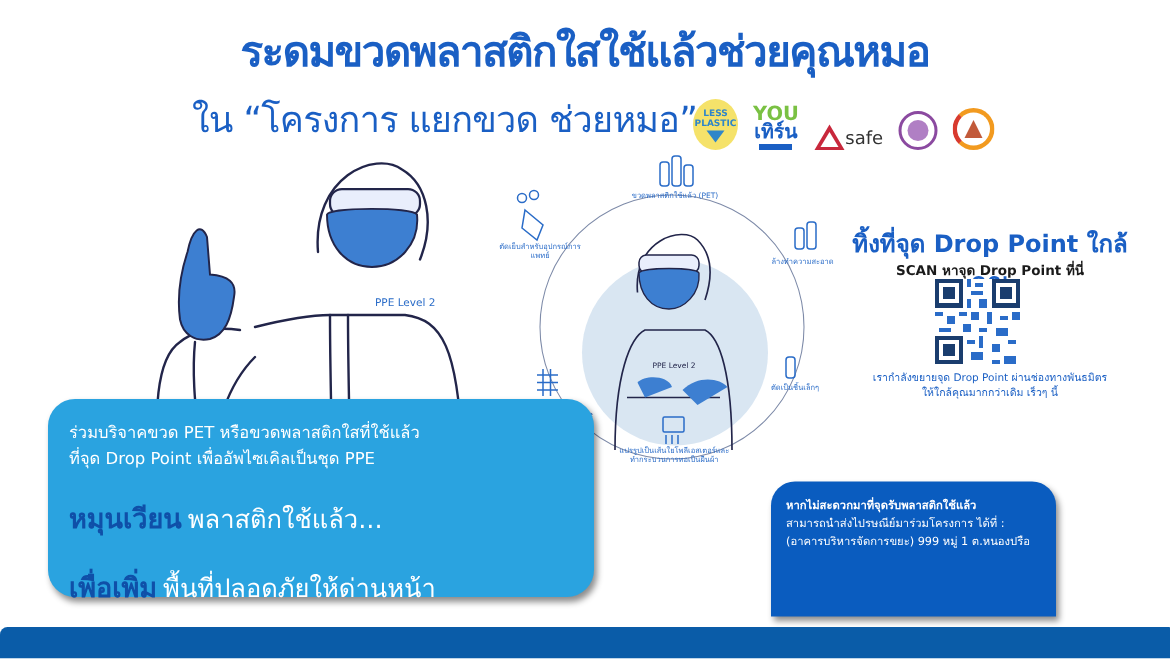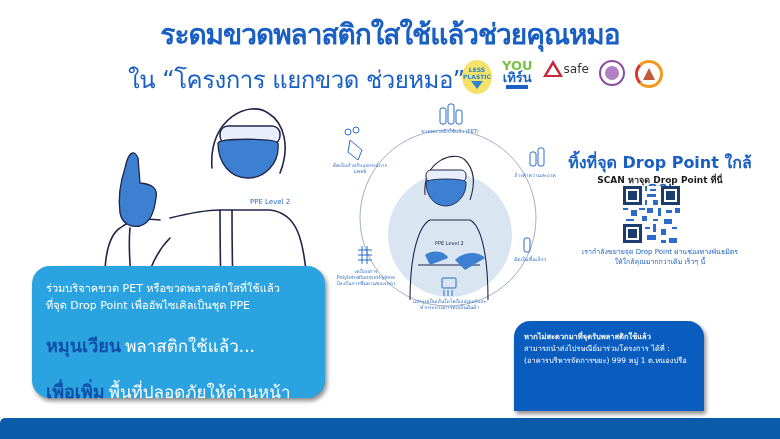--- a/index.html
+++ b/index.html
@@ -7,21 +7,21 @@
   body { position: relative; font-family: "DejaVu Sans", "Liberation Sans", sans-serif; }
 
   .title {
     position: absolute; left: 0; top: 12px; width: 780px; text-align: center;
     font-size: 28px; font-weight: bold; color: #1a5fc4; letter-spacing: -1px;
   }
   .subtitle {
     position: absolute; left: 128px; top: 60px;
     font-size: 24px; color: #1a5fc4; font-weight: normal; letter-spacing: -0.5px;
   }
-  .logos { position: absolute; left: 462px; top: 60px; height: 40px; display: flex; align-items: flex-start; gap: 10px; }
+  .logos { position: absolute; left: 462px; top: 60px; height: 40px; display: flex; align-items: flex-end; gap: 10px; }
   .logo-less { width: 30px; height: 34px; border-radius: 50%; background: #f5e26a; display: flex; flex-direction: column; align-items: center; justify-content: center; font-size: 6px; color: #2f86c9; font-weight: bold; line-height: 7px; }
   .logo-less .chev { width: 12px; height: 8px; border-left: 6px solid transparent; border-right: 6px solid transparent; border-top: 8px solid #2f86c9; margin-top: 1px; }
   .logo-you { display: flex; flex-direction: column; align-items: center; line-height: 12px; }
   .logo-you .y { font-size: 13px; font-weight: bold; color: #7ac143; }
   .logo-you .t { font-size: 13px; font-weight: bold; color: #1a5fc4; }
   .logo-you .bar { width: 22px; height: 4px; background: #1a5fc4; margin-top: 1px; }
   .logo-zsafe { display: flex; align-items: center; gap: 1px; font-size: 12px; color: #333; }
   .logo-zsafe .tri { width: 0; height: 0; border-left: 10px solid transparent; border-right: 10px solid transparent; border-bottom: 17px solid #c8283c; position: relative; }
   .logo-zsafe .tri::after { content: ""; position: absolute; left: -6px; top: 5px; width: 0; height: 0; border-left: 6px solid transparent; border-right: 6px solid transparent; border-bottom: 10px solid #fff; }
   .logo-seal { width: 26px; height: 26px; border-radius: 50%; border: 2px solid #8b4aa0; display: flex; align-items: center; justify-content: center; }
@@ -33,21 +33,21 @@
   .cycle { position: absolute; left: 330px; top: 100px; width: 230px; height: 230px; }
 
   .cycle-label { position: absolute; font-size: 5px; color: #2a6cc8; text-align: center; line-height: 6px; width: 70px; }
 
   .drop-title { position: absolute; left: 560px; top: 150px; width: 200px; text-align: center; font-size: 16px; color: #1a5fc4; font-weight: bold; }
   .drop-scan { position: absolute; left: 560px; top: 173px; width: 200px; text-align: center; font-size: 9px; color: #1a1a1a; font-weight: bold; }
   .qr { position: absolute; left: 623px; top: 186px; width: 57px; height: 57px; background: #fff; }
   .drop-note { position: absolute; left: 560px; top: 247px; width: 200px; text-align: center; font-size: 7px; color: #1a5fc4; line-height: 10px; }
 
   .promo-box {
-    position: absolute; left: 32px; top: 266px; width: 293px; height: 132px;
+    position: absolute; left: 32px; top: 266px; width: 364px; height: 132px;
     background: #2aa3e0; border-radius: 18px 18px 18px 18px;
     box-shadow: 2px 3px 4px rgba(0,0,0,0.45);
     color: #fff; padding: 14px 12px 0 14px;
   }
   .promo-line1 { font-size: 11px; line-height: 17px; }
   .promo-line2 { font-size: 11px; line-height: 17px; }
   .promo-big { display: flex; align-items: center; gap: 4px; margin-top: 17px; }
   .promo-big .em { font-size: 18px; font-weight: bold; color: #0f4fa8; }
   .promo-big .rest { font-size: 17px; color: #fff; }
 

